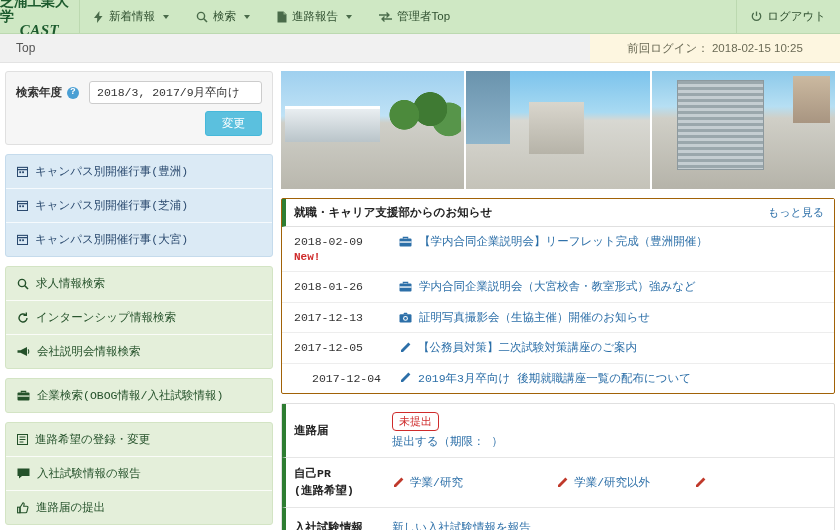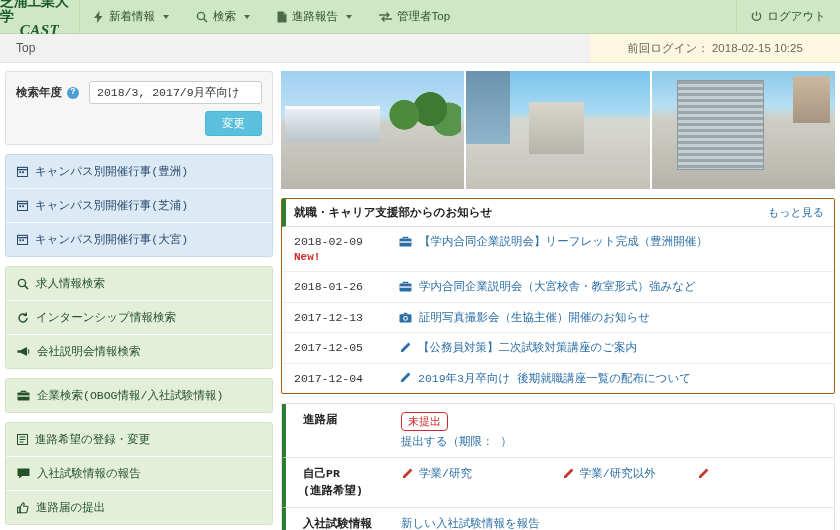--- a/index.html
+++ b/index.html
@@ -204,44 +204,44 @@
     padding-left: 8px;
     font-size: 11.5px; font-weight: bold; color: #222;
     flex: 1;
   }
   .news-more { font-size: 11px; color: #2c6fa8; cursor: pointer; }
   .news-row {
     display: flex; align-items: flex-start;
     padding: 7px 10px 7px 12px;
     border-bottom: 1px solid #ededed;
   }
-  .news-row:last-child { border-bottom: none; }
+  .news-row:last-child { border-bottom: none; text-align: center; }
   .news-date {
     width: 105px; flex-shrink: 0;
     font-size: 11.5px; color: #333;
     line-height: 1.35;
   }
   .news-new { color: #cf2b2b; font-weight: bold; font-size: 11px; display: block; }
   .news-link {
     display: flex; align-items: center; gap: 7px;
     font-size: 11.5px; color: #2c6fa8; cursor: pointer;
   }
 
   
   .stable {
     border: 1px solid #e0e0e0;
     border-radius: 2px;
     background: #fff;
     margin-bottom: 10px;
   }
   .srow {
-    display: flex; align-items: flex-start;
+    display: flex; align-items: center;
     border-bottom: 1px solid #e6e6e6;
     border-left: 4px solid #2e7d32;
-    padding: 8px 10px 8px 17px;
+    padding: 8px 10px 8px 8px;
     min-height: 40px;
   }
   .srow:last-child { border-bottom: none; }
   .slabel {
     width: 98px; flex-shrink: 0;
     font-size: 11.5px; font-weight: bold; color: #222;
     line-height: 1.4;
   }
   .scontent { flex: 1; display: flex; align-items: flex-start; }
   .badge-unsub {

